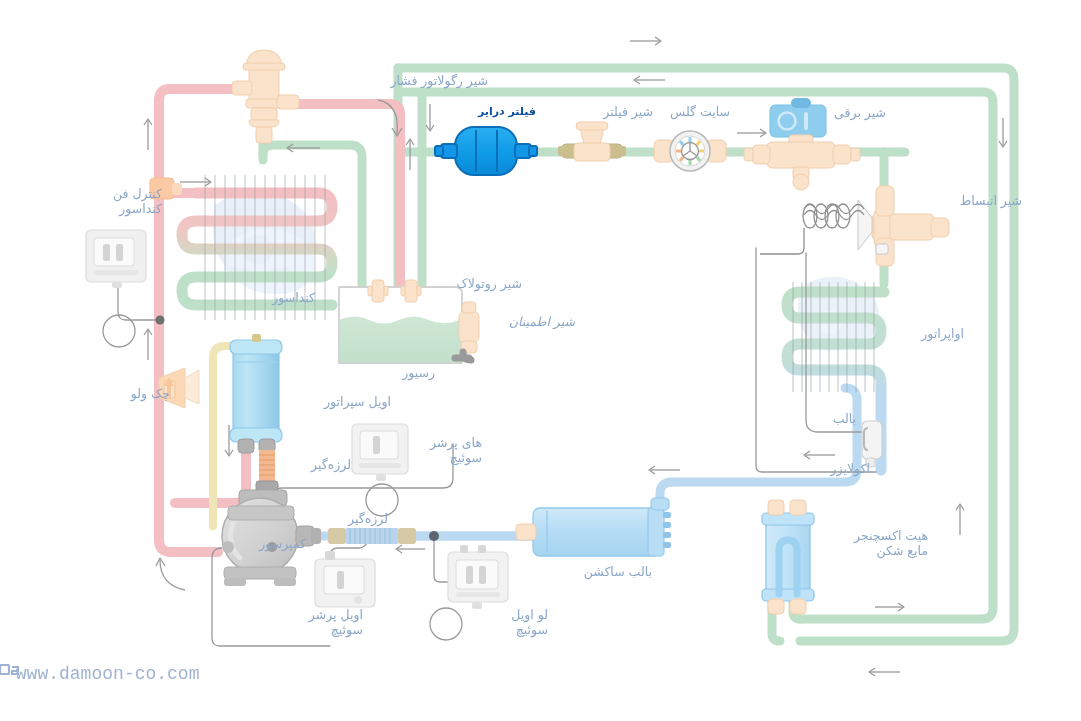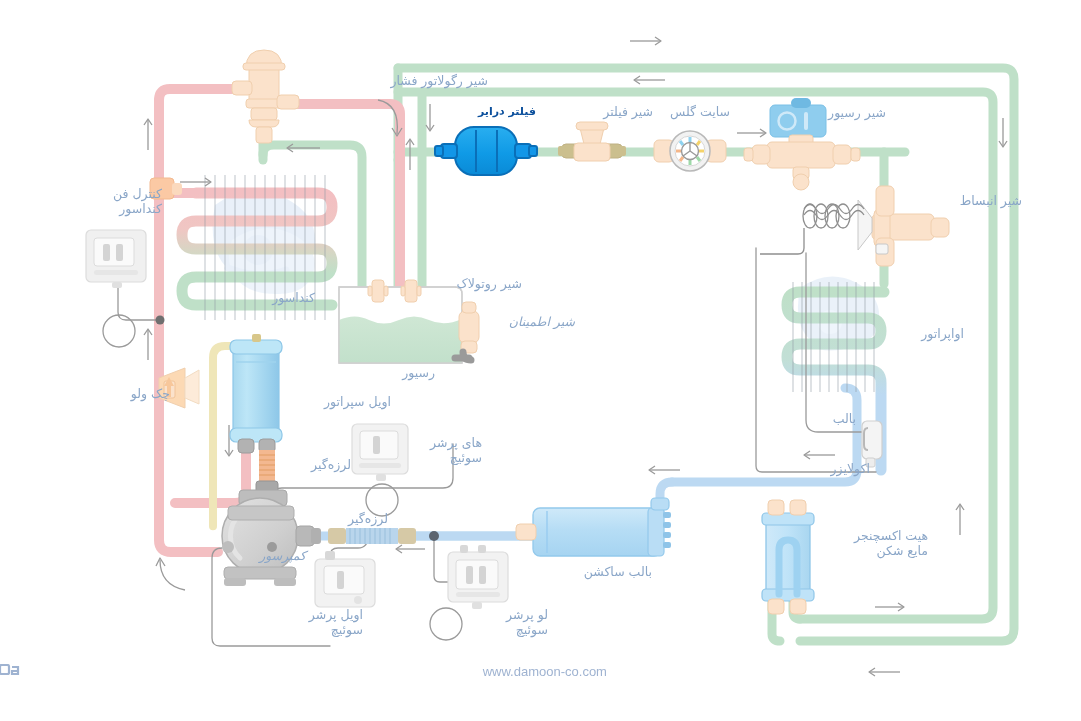--- a/index.html
+++ b/index.html
@@ -21,25 +21,24 @@
     pointer-events:none;
     letter-spacing:0px;
   }
   .lbl.hi{
     color:#0b4f9c;
     font-weight:bold;
     font-size:11px;
   }
   #footer{
     position:absolute;left:0;right:0;top:664px;
-    text-align:center;
     color:#9fb3d1;
-    font-size:13px;
+    font-size:18px;
     direction:ltr;
-    font-family:Liberation Sans, sans-serif;
+    font-family:Liberation Mono, monospace;
   }
   #footer .logo{
     display:inline-block;vertical-align:-2px;margin-right:5px;
   }
 </style>
 </head>
 <body>
 
 <div id="stage">
 
@@ -588,21 +587,21 @@
   </svg>
 
   <div class="lbl" style="left:358px;top:73px;width:130px;">شیر رگولاتور فشار</div>
 
   <div class="lbl hi" style="left:436px;top:104px;width:100px;">فیلتر درایر</div>
 
   <div class="lbl" style="left:563px;top:104px;width:90px;">شیر فیلتر</div>
 
   <div class="lbl" style="left:650px;top:104px;width:80px;">سایت گلس</div>
 
-  <div class="lbl" style="left:800px;top:105px;width:86px;">شیر رسیور</div>
+  <div class="lbl" style="left:800px;top:105px;width:86px;">شیر برقی</div>
 
   <div class="lbl" style="left:896px;top:193px;width:90px;margin-left:36px;">شیر انبساط</div>
 
   <div class="lbl" style="left:76px;top:186px;width:86px;">کنترل فن
 کنداسور</div>
 
   <div class="lbl" style="left:215px;top:290px;width:100px;">کنداسور</div>
 
   <div class="lbl" style="left:426px;top:276px;width:96px;">شیر روتولاک</div>
 
@@ -614,26 +613,26 @@
 
   <div class="lbl" style="left:285px;top:394px;width:106px;">اویل سپراتور</div>
 
   <div class="lbl" style="left:281px;top:457px;width:70px;">لرزه‌گیر</div>
 
   <div class="lbl" style="left:404px;top:435px;width:78px;">های پرشر
 سوئیچ</div>
 
   <div class="lbl" style="left:316px;top:511px;width:72px;">لرزه‌گیر</div>
 
-  <div class="lbl" style="left:220px;top:548px;width:86px;font-style:italic;">کمپرسور</div>
+  <div class="lbl" style="left:220px;top:536px;width:86px;">کمپرسور</div>
 
   <div class="lbl" style="left:283px;top:607px;width:80px;">اویل پرشر
 سوئیچ</div>
 
-  <div class="lbl" style="left:478px;top:607px;width:70px;">لو پرشر
+  <div class="lbl" style="left:478px;top:607px;width:70px;">لو اویل
 سوئیچ</div>
 
   <div class="lbl" style="left:552px;top:564px;width:100px;">بالب ساکشن</div>
 
   <div class="lbl" style="left:880px;top:326px;width:84px;">اواپراتور</div>
 
   <div class="lbl" style="left:796px;top:411px;width:60px;">بالب</div>
 
   <div class="lbl" style="left:780px;top:461px;width:90px;">اکولایزر</div>
 

